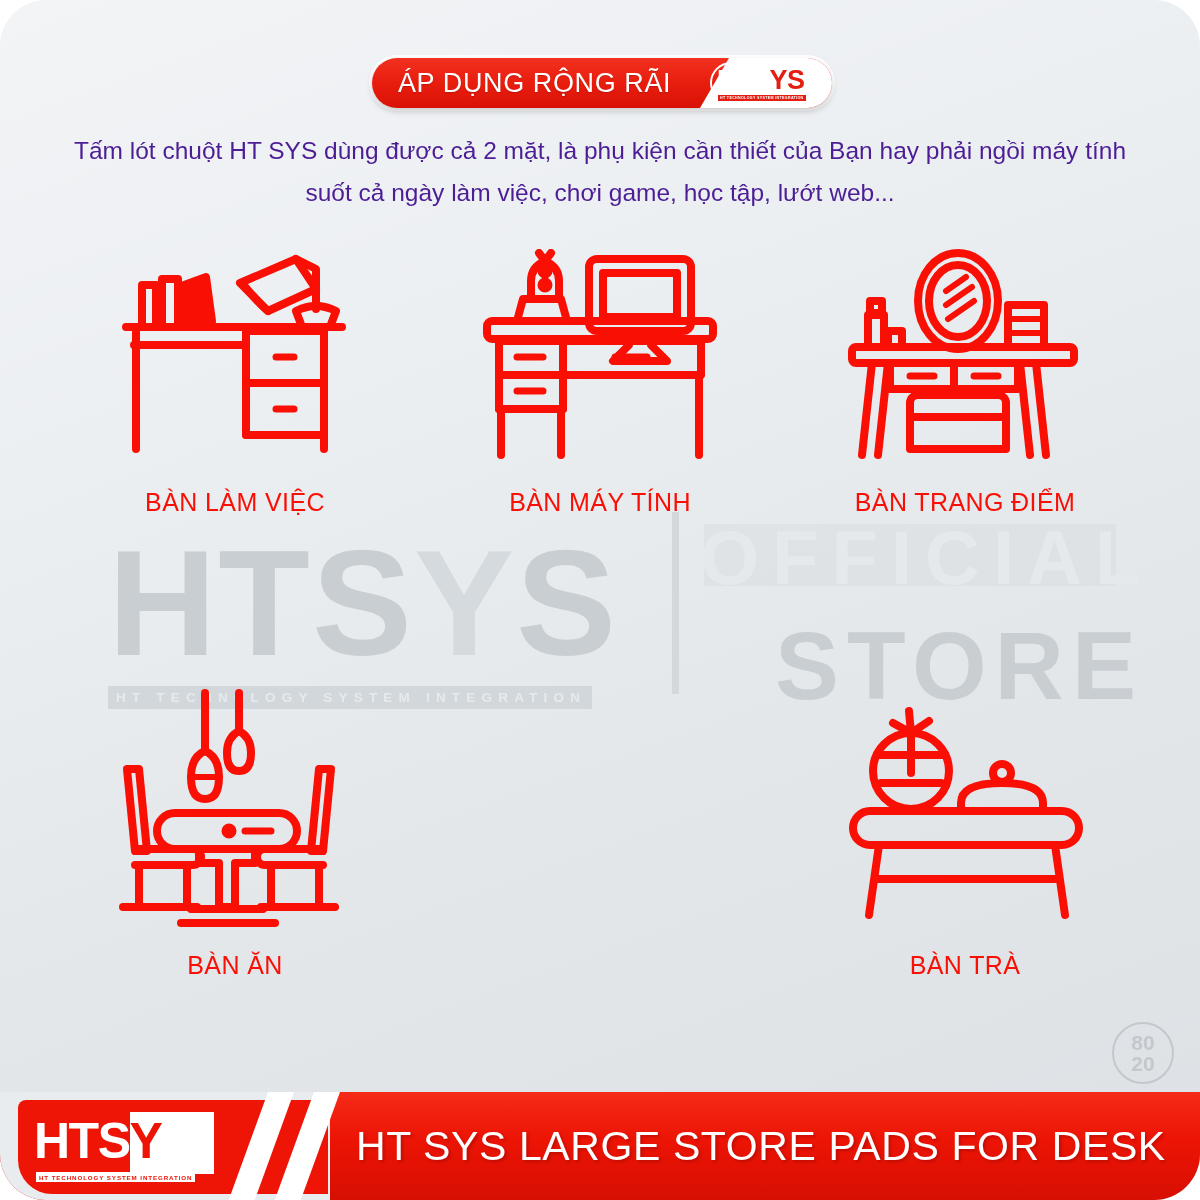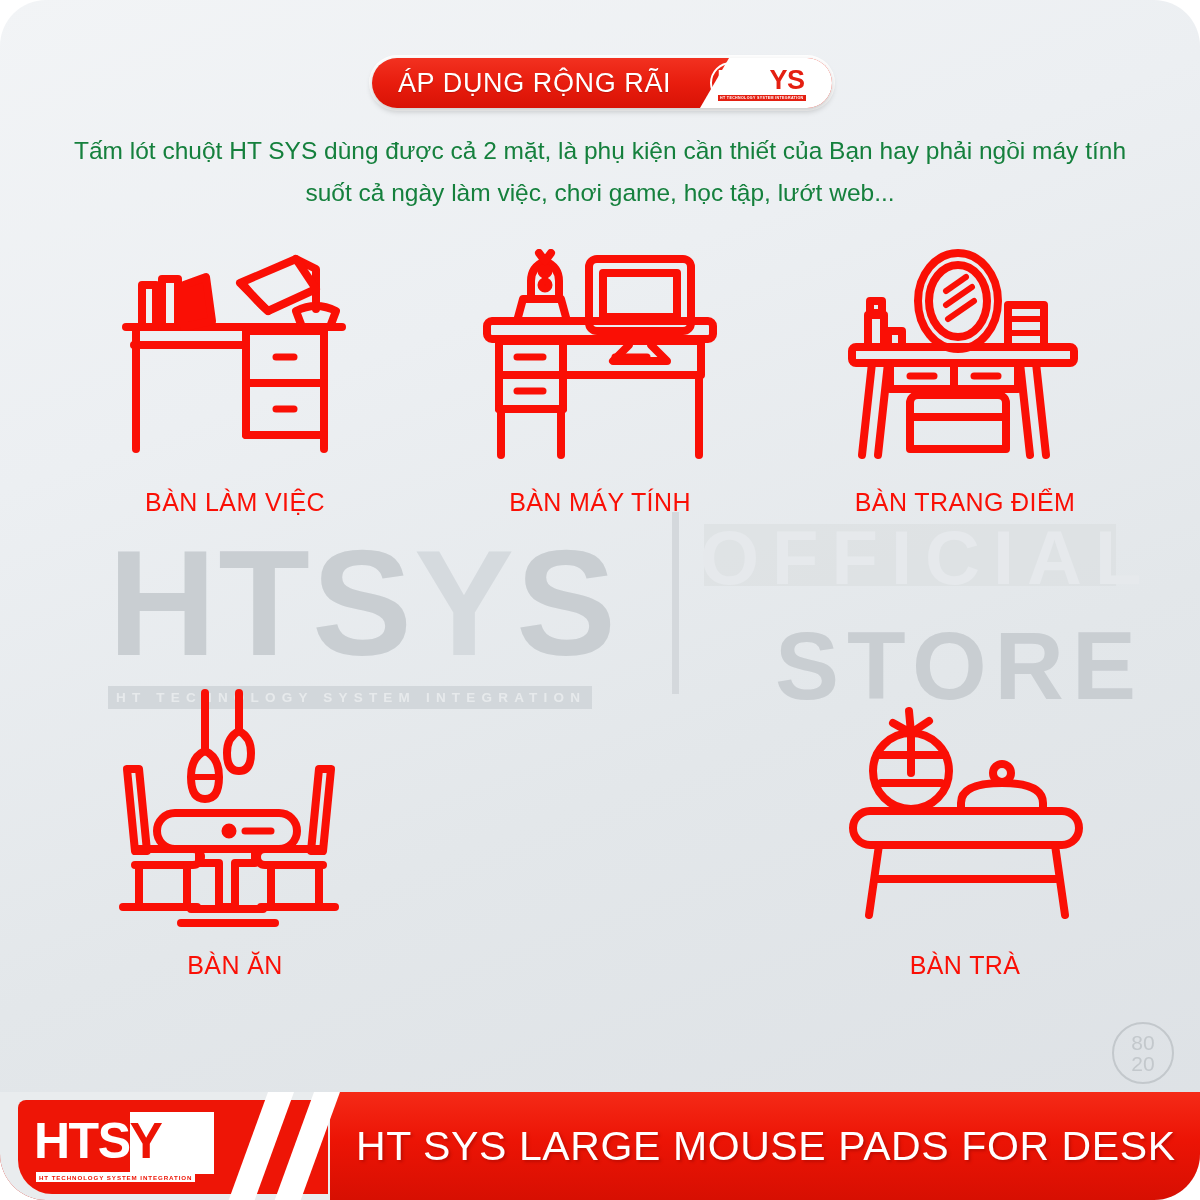--- a/index.html
+++ b/index.html
@@ -173,21 +173,21 @@
     font-weight: 700;
   }
 
   
   .intro {
     position: absolute;
     left: 60px;
     top: 130px;
     width: 1080px;
     text-align: center;
-    color: #15803d;
+    color: #4c1d95;
     font-size: 24.5px;
     line-height: 1.72;
     font-weight: 400;
   }
 
   
   .grid {
     position: absolute;
     left: 70px;
     top: 242px;
@@ -229,21 +229,21 @@
     width: 58px;
     height: 58px;
     border-radius: 50%;
     border: 2px solid #c3c8cc;
     color: #c3c8cc;
     display: flex;
     flex-direction: column;
     align-items: center;
     justify-content: center;
     font-size: 21px;
-    font-weight: 400;
+    font-weight: 700;
     line-height: 1.02;
   }
 
   
   .footer {
     position: absolute;
     left: 0;
     bottom: 0;
     width: 1200px;
     height: 108px;
@@ -549,16 +549,16 @@
 
     <div class="footer-logo">
       <div class="fl-slab"></div>
       <div class="fl-letters"><span class="fl-hts">HTS</span><span class="fl-y">Y</span><span class="fl-s">S</span></div>
       <div class="fl-tag">HT TECHNOLOGY SYSTEM INTEGRATION</div>
     </div>
 
     <div class="footer-slash s1"></div>
     <div class="footer-slash s2"></div>
 
-    <div class="footer-title">HT SYS LARGE MOUSE PADS FOR DESK</div>
+    <div class="footer-title">HT SYS LARGE STORE PADS FOR DESK</div>
   </div>
 
 </div>
 
 </body></html>

